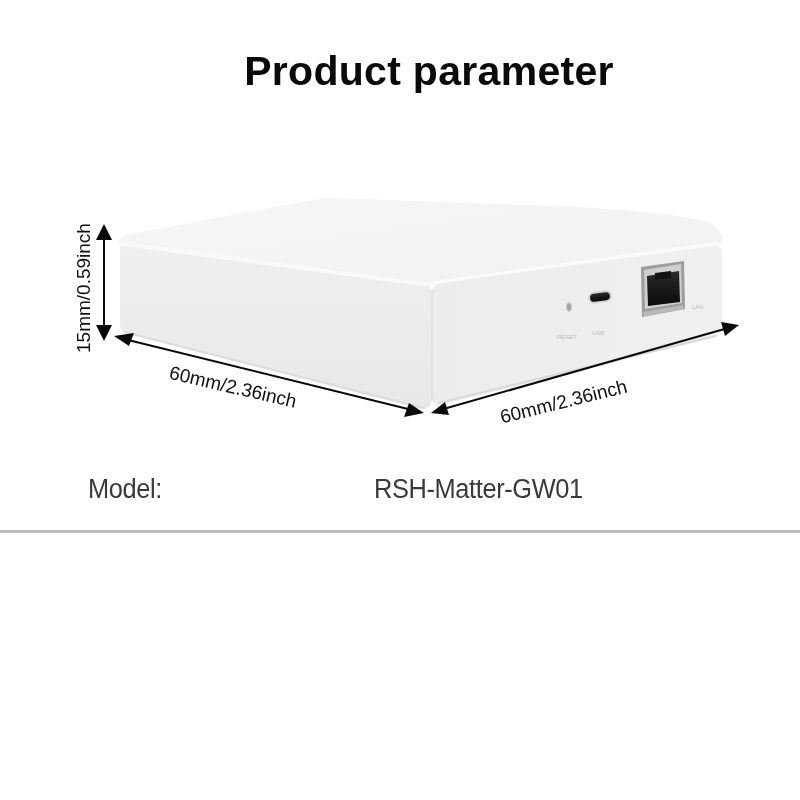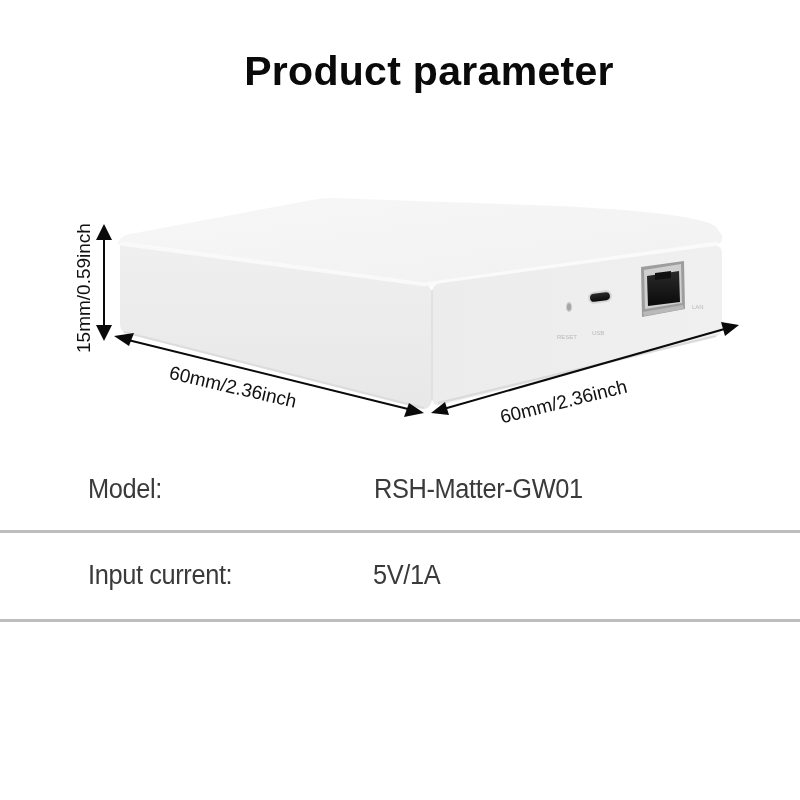--- a/index.html
+++ b/index.html
@@ -181,17 +181,13 @@
 
 <span class="dim-label dim-height">15mm/0.59inch</span>
 <span class="dim-label dim-left">60mm/2.36inch</span>
 <span class="dim-label dim-right">60mm/2.36inch</span>
 
 <div class="specs">
   <div class="spec-row">
     <span class="spec-label">Model:</span>
     <span class="spec-value">RSH-Matter-GW01</span>
   </div>
-  <div class="spec-row" style="height:89px;">
-    <span class="spec-label" style="left:88px;">Input current:</span>
-    <span class="spec-value" style="left:373px;">5V/1A</span>
-  </div>
 </div>
 
 </body></html>

